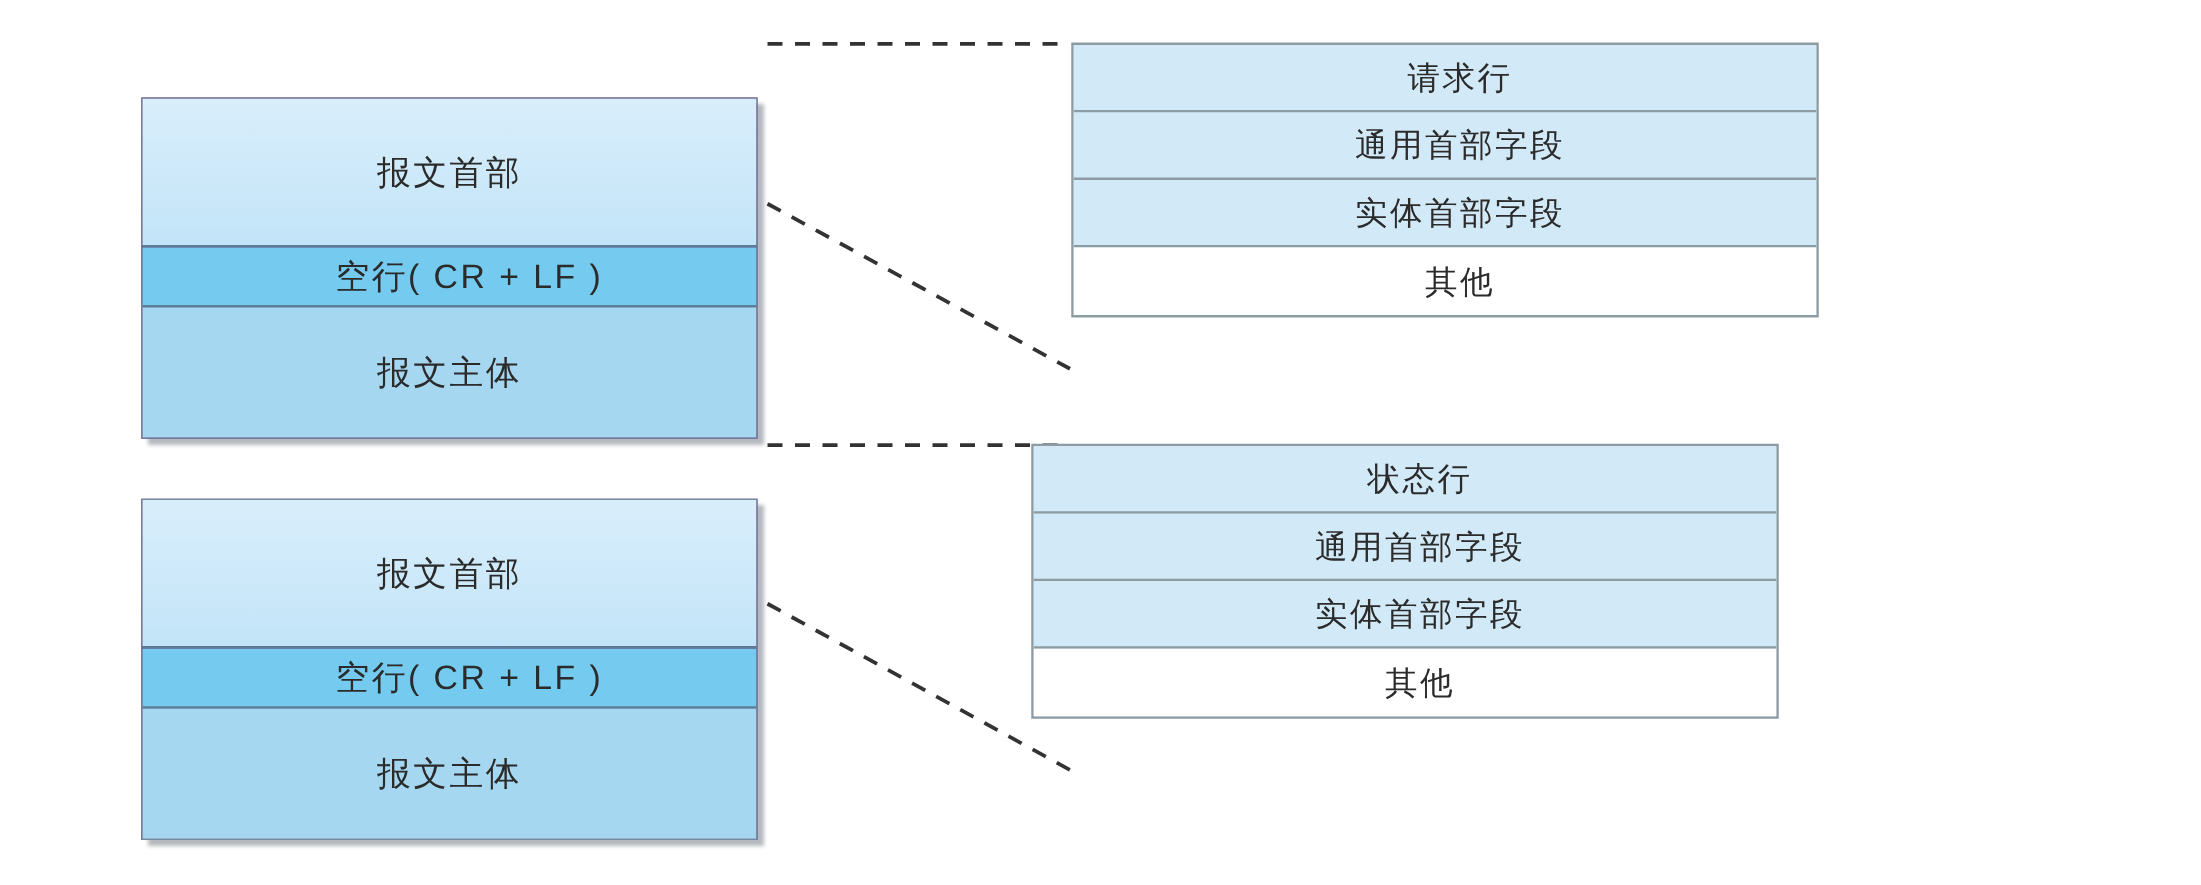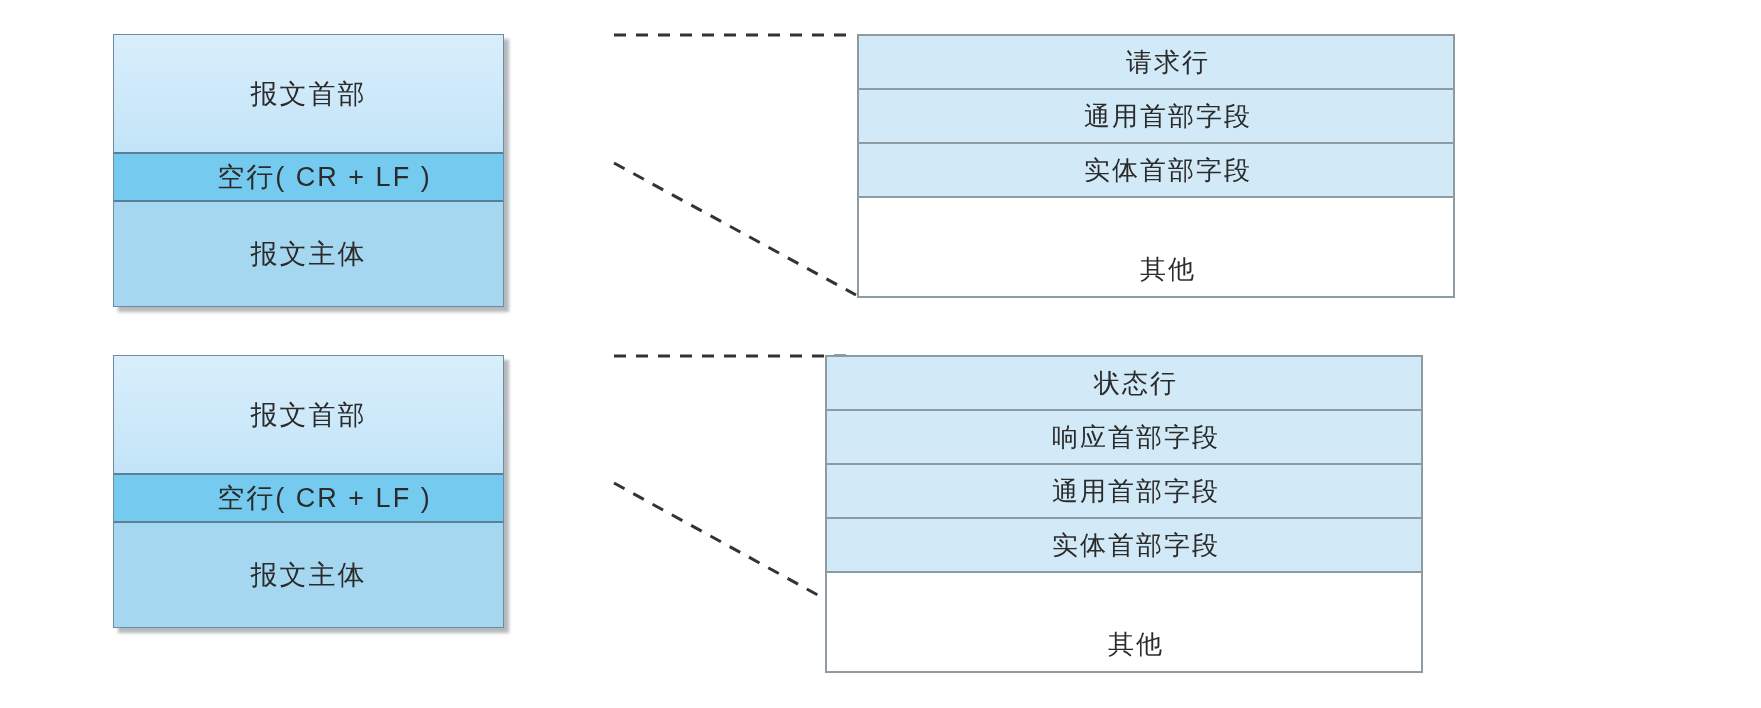--- a/index.html
+++ b/index.html
@@ -20,25 +20,26 @@
     position: absolute;
     left: 0;
     top: 0;
     width: 1761px;
     height: 708px;
   }
 
   
   .msg-block {
     position: absolute;
-    width: 391px;
+    width: 493px;
     box-sizing: border-box;
     border: 1px solid #6f8ba0;
     box-shadow: 5px 5px 3px rgba(90, 100, 110, 0.45);
     background: #701a75;
+    margin-top: 44px;
   }
   .msg-seg {
     box-sizing: border-box;
     display: flex;
     align-items: center;
     justify-content: center;
     color: #2b2b2b;
     font-size: 27px;
     letter-spacing: 2px;
     white-space: nowrap;
@@ -79,21 +80,20 @@
     background: #d2e9f7;
     border-bottom: 2px solid #8d9ba3;
     white-space: nowrap;
     padding-left: 24px;
   }
   .detail-row.plain {
     background: #ffffff;
   }
   .detail-row:last-child {
     border-bottom: none;
-    margin-top: 44px;
   }
 
   
   .connector-layer {
     position: absolute;
     left: 0;
     top: 0;
     width: 1761px;
     height: 708px;
     pointer-events: none;
@@ -129,19 +129,18 @@
   </div>
 
   <div class="msg-block" style="left:113px; top:355px;">
     <div class="msg-seg seg-header">报文首部</div>
     <div class="msg-seg seg-blank">空行( CR + LF )</div>
     <div class="msg-seg seg-body">报文主体</div>
   </div>
 
   <div class="detail-table" style="left:825px; top:355px;">
     <div class="detail-row">状态行</div>
-    <div class="detail-row">响应首部字段</div>
     <div class="detail-row">通用首部字段</div>
     <div class="detail-row">实体首部字段</div>
     <div class="detail-row plain">其他</div>
   </div>
 
 </div>
 
 </body></html>

